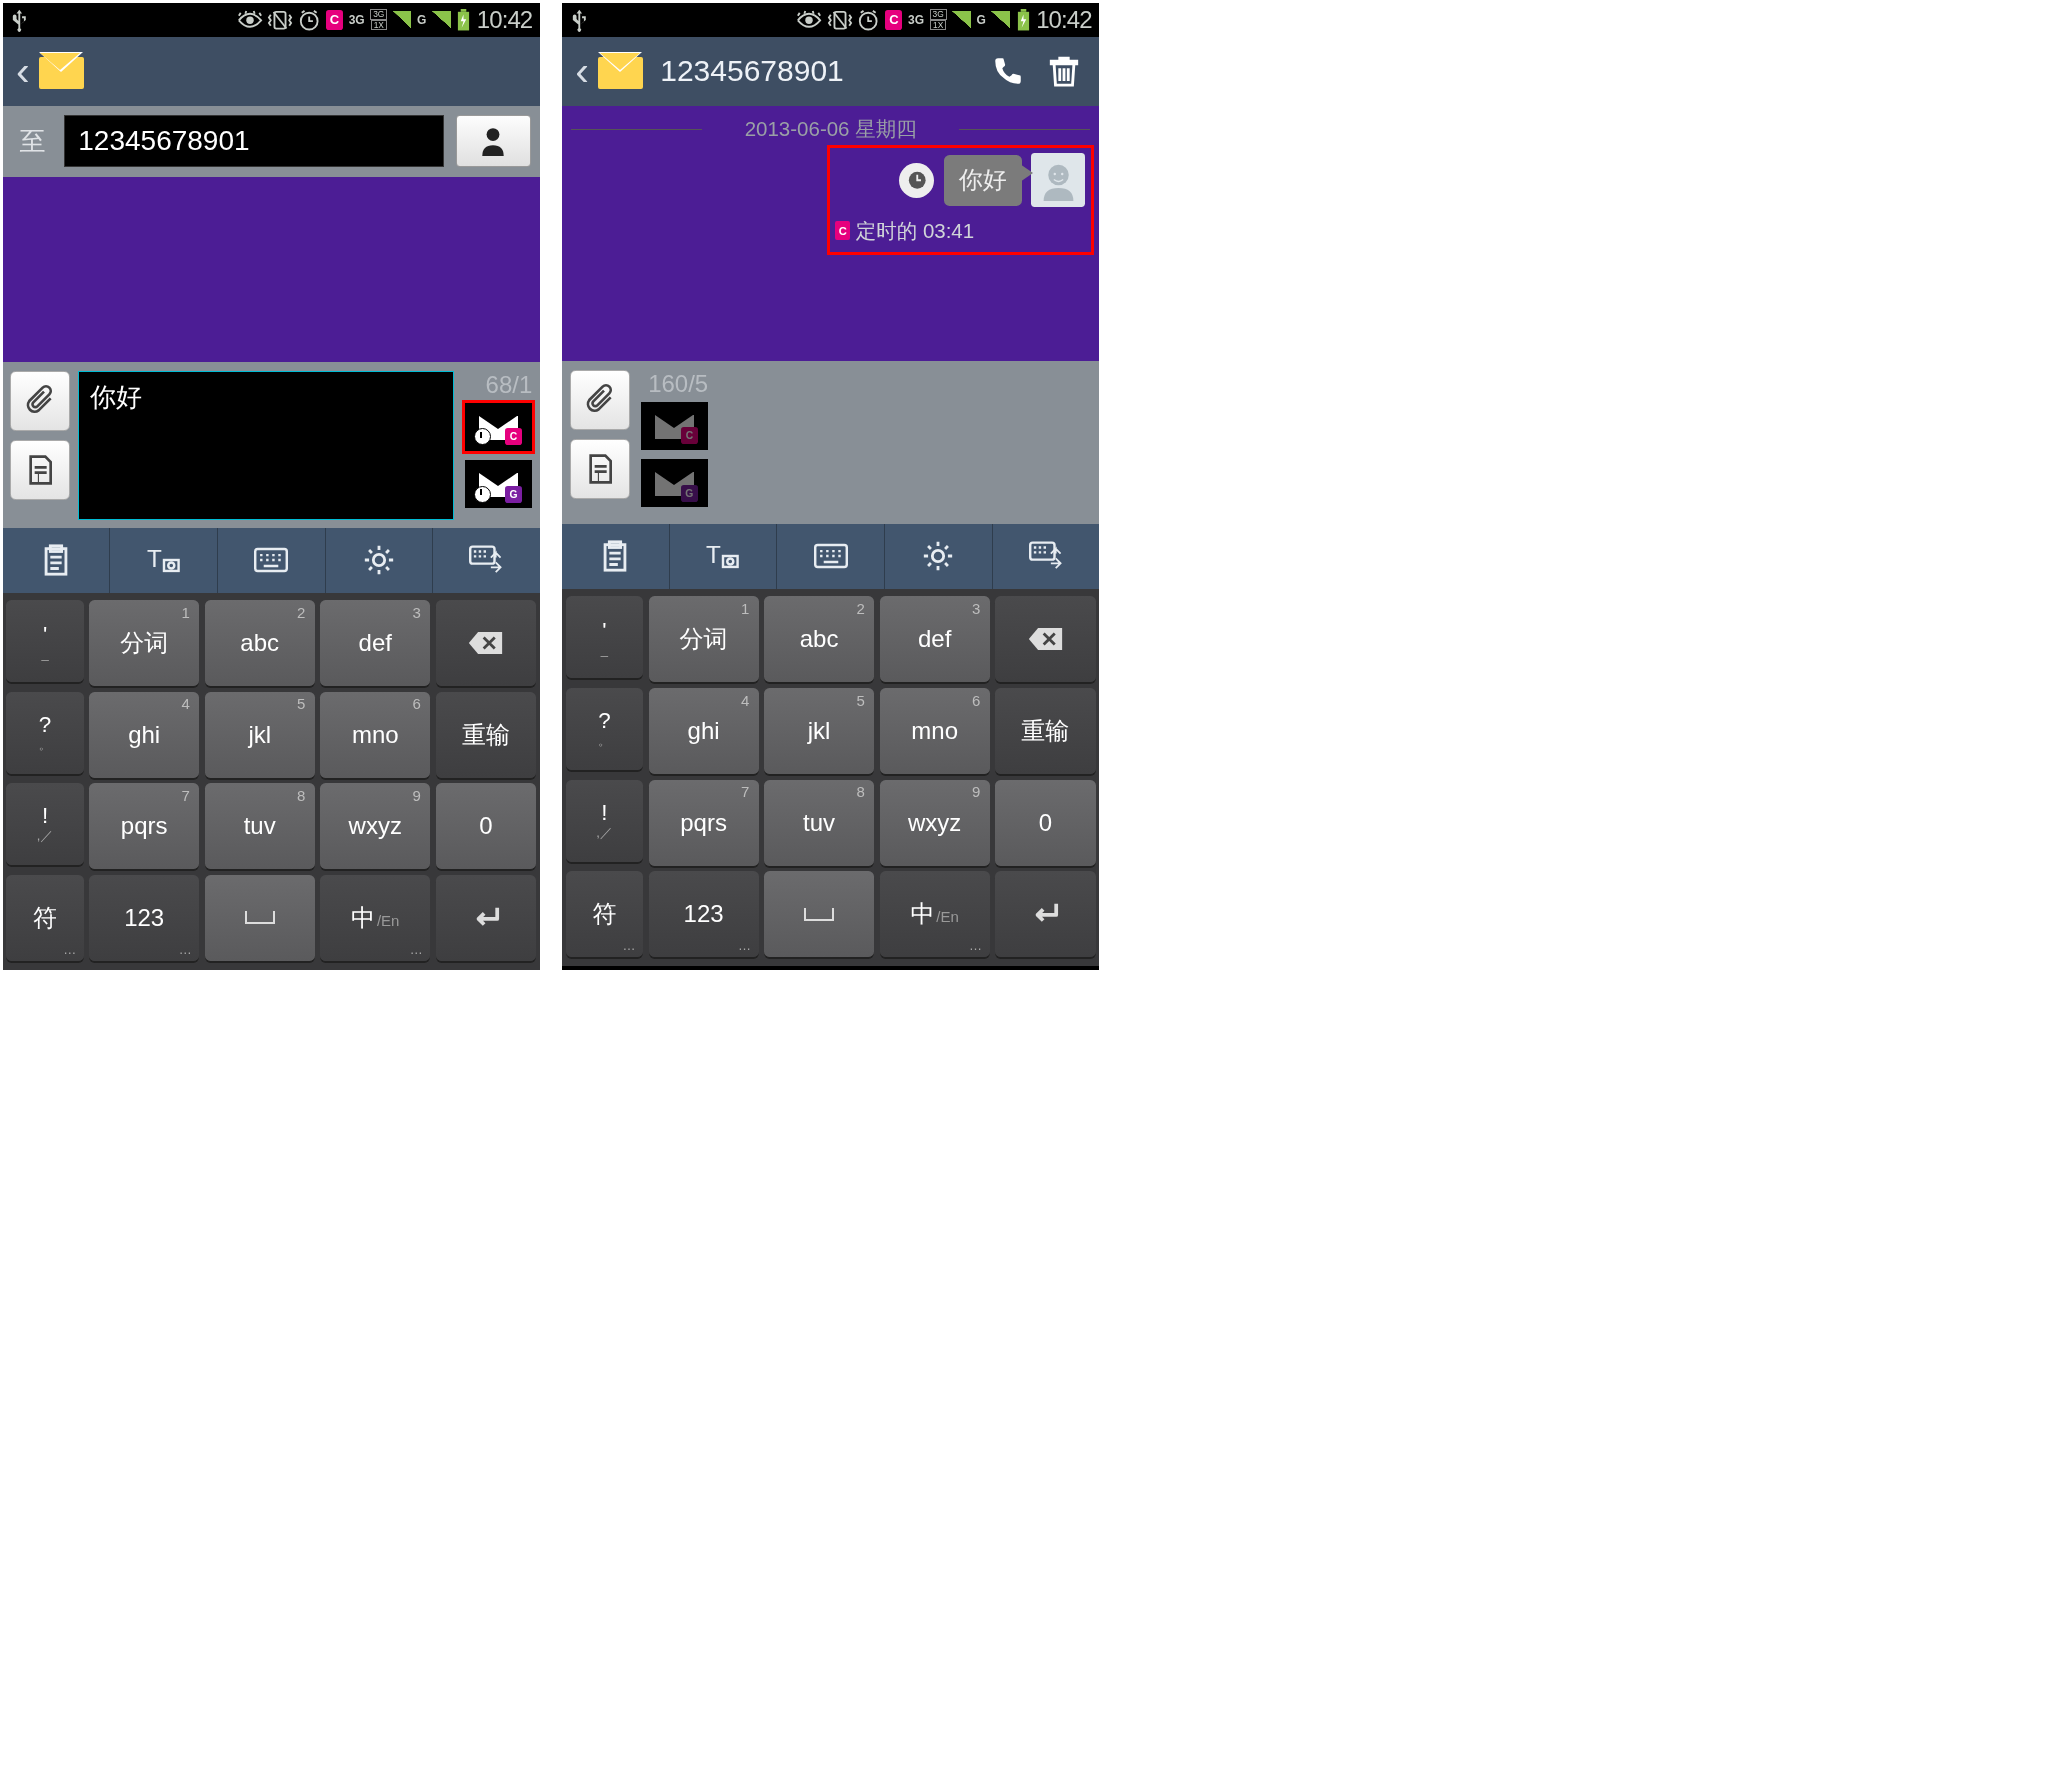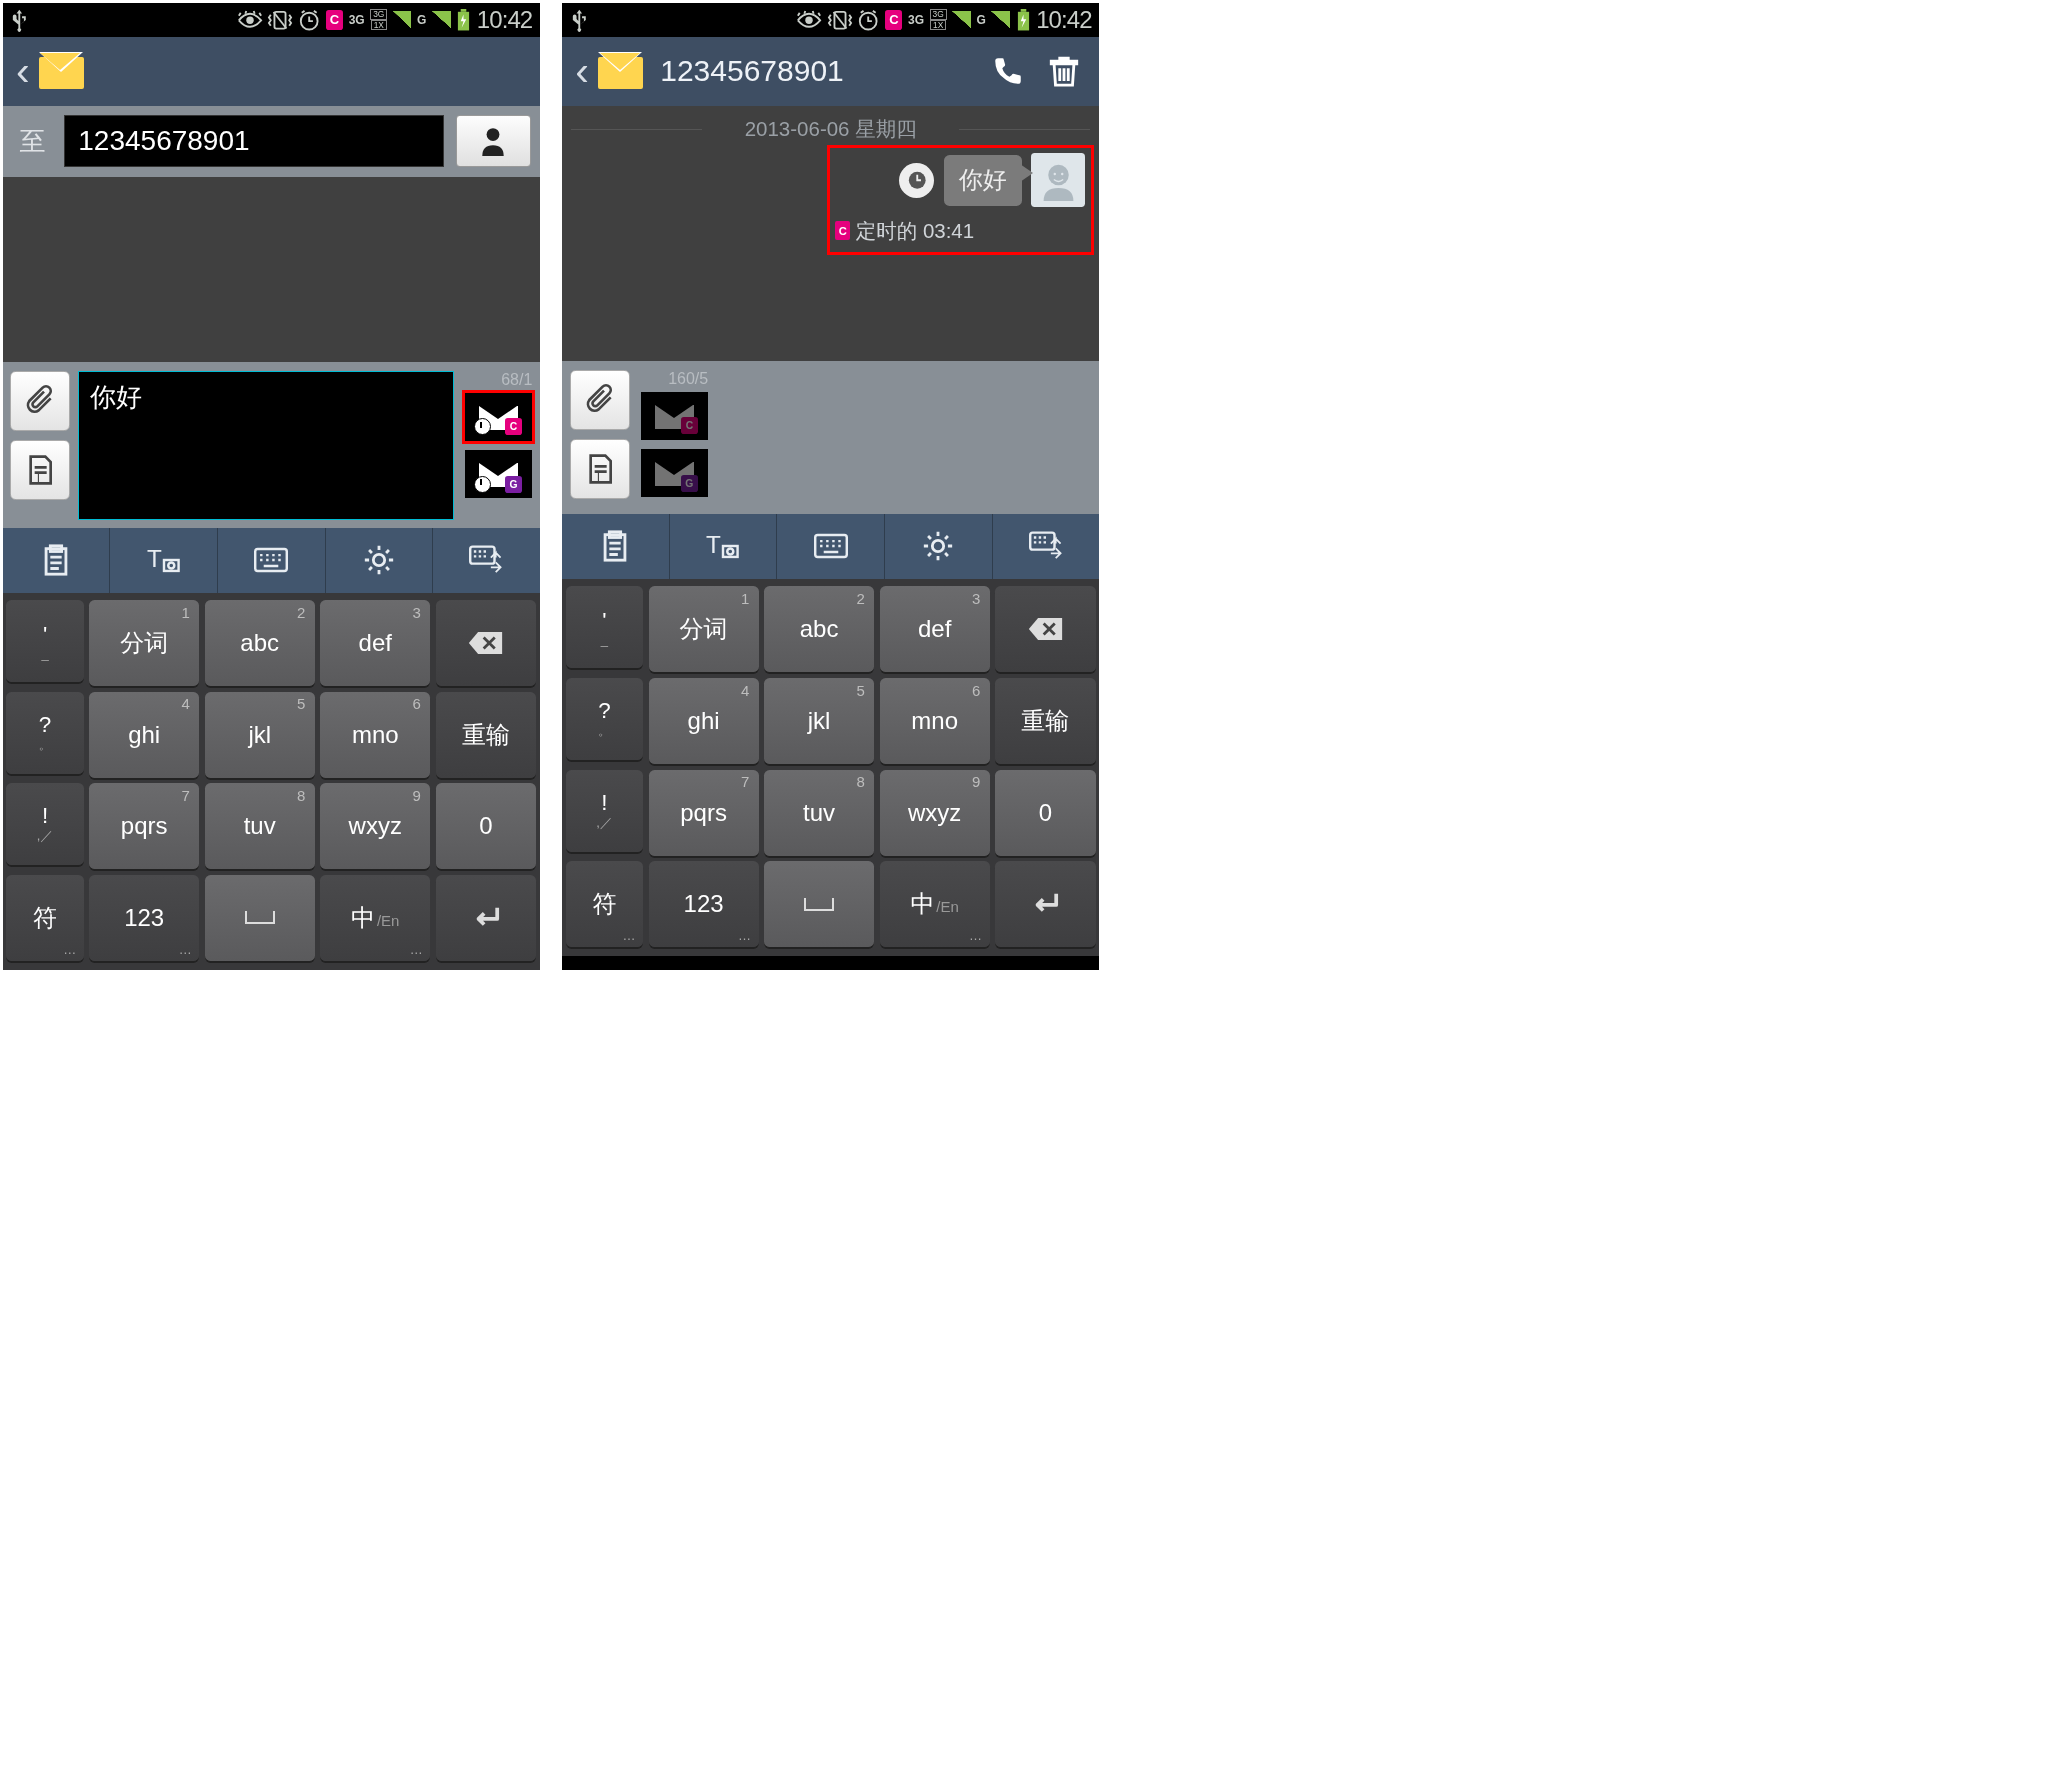--- a/index.html
+++ b/index.html
@@ -28,21 +28,21 @@
   .phone-ico svg, .trash-ico svg { width: 34px; height: 34px; fill:#fff; }
 
   
   .recipient-bar { height: 71px; background: #888f96; display:flex; align-items:center; padding: 0 9.3px; gap:11.2px;}
   .recipient-bar .label { color:#e0e3e6; font-size: 26px; width: 41px; text-align:center;}
   .recipient-input { flex:1; height: 52px; background:#000; border:0.9px solid #333; color:#fff; font-size: 28px; padding: 0 13px; display:flex; align-items:center;}
   .contact-btn { width: 75px; height: 52px; background: linear-gradient(#fdfdfd,#e0e0e0); border:0.9px solid #999; border-radius:3.7px; display:flex;align-items:center;justify-content:center;}
   .contact-btn svg { width:26px; height:30px; fill:#222;}
 
   
-  .conv-body { background:#404040; flex:0 0 auto; }
+  .conv-body { background:#4c1d95; flex:0 0 auto; }
   .left .conv-body { height: 185px; }
   .right .conv-body { height: 255px; position:relative; padding-top:9.3px;}
   .date-sep { color:#9aa0a6; text-align:center; font-size:20.5px; position:relative;}
   .date-sep:before, .date-sep:after { content:""; position:absolute; top:50%; width:131px; height:0.9px; background:#555;}
   .date-sep:before{ left:9.3px;} .date-sep:after{right:9.3px;}
   .msg-block { position:absolute; right:5.6px; top:39px; width:267px; height:110px; border:3.7px solid #ff0000; padding:5.6px 5.6px 1.9px 5.6px;}
   .msg-row { display:flex; align-items:center; justify-content:flex-end; gap:9.3px;}
   .clock-badge { width:35px;height:35px; border-radius:50%; background:#eee; display:flex;align-items:center;justify-content:center; color:#666;}
   .bubble { background:#7b7b7b; color:#eee; font-size:24px; padding:9.3px 15px; border-radius:5.6px; position:relative;}
   .bubble:after{content:"";position:absolute;right:-11.2px;top:9.3px;border-top:9.3px solid transparent;border-bottom:9.3px solid transparent;border-left:13px solid #7b7b7b;}
@@ -52,21 +52,21 @@
   .sched-line .mini-c { width:15px;height:18.6px;background:#e6007e;border-radius:1.9px;color:#fff;font-size:11.2px;display:flex;align-items:center;justify-content:center;font-weight:bold;}
 
   
   .compose { background:#888f96; display:flex; padding:9.3px 7.5px 7.5px; gap:7.5px;}
   .compose-col-left { display:flex; flex-direction:column; gap:9.3px;}
   .tiny-btn { width:60px;height:60px;background:linear-gradient(#fff,#e4e4e4);border:0.9px solid #aaa;border-radius:5.6px;display:flex;align-items:center;justify-content:center;}
   .tiny-btn svg{width:32px;height:32px;fill:#444;stroke:#444;}
   .compose-input { flex:1; height:149px; border:1.9px solid #00bcd4; background:#000; color:#fff; font-size:26px; padding:7.5px 11.2px; }
   .compose-input.empty { color:#6b7176; }
   .compose-col-right { width:71px; display:flex; flex-direction:column; align-items:flex-end;}
-  .counter { color:#b8bdc2; font-size:16px; margin-bottom:3.7px;}
+  .counter { color:#b8bdc2; font-size:24px; margin-bottom:3.7px;}
   .send-btn { width:67px; height:48px; background:#000; display:flex; align-items:center; justify-content:center; margin-bottom:9.3px; position:relative;}
   .send-btn.hl { outline:3.7px solid #ff0000; }
   .send-btn.dis .env-mini { opacity:0.45;}
   .env-mini { position:relative; width:39px; height:26px;}
   .env-mini .em-body{width:39px;height:24px;background:#fff;position:absolute;bottom:0;}
   .env-mini .em-body:before{content:"";position:absolute;top:0;left:0;border-left:19.6px solid transparent;border-right:19.6px solid transparent;border-top:13px solid #000;}
   .env-mini .em-clk{position:absolute;left:-5.6px;bottom:-5.6px;width:17px;height:17px;border-radius:50%;background:#fff;border:1.9px solid #000;}
   .env-mini .em-clk:after{content:"";position:absolute;top:2.8px;left:5.6px;width:1.9px;height:5.6px;background:#000;}
   .env-mini .tag{position:absolute;right:-3.7px;bottom:-5.6px;width:17px;height:17px;border-radius:2.8px;display:flex;align-items:center;justify-content:center;font-size:10.3px;font-weight:bold;color:#fff;}
   .tag.c{background:#e6007e;} .tag.g{background:#7b1fa2;}

